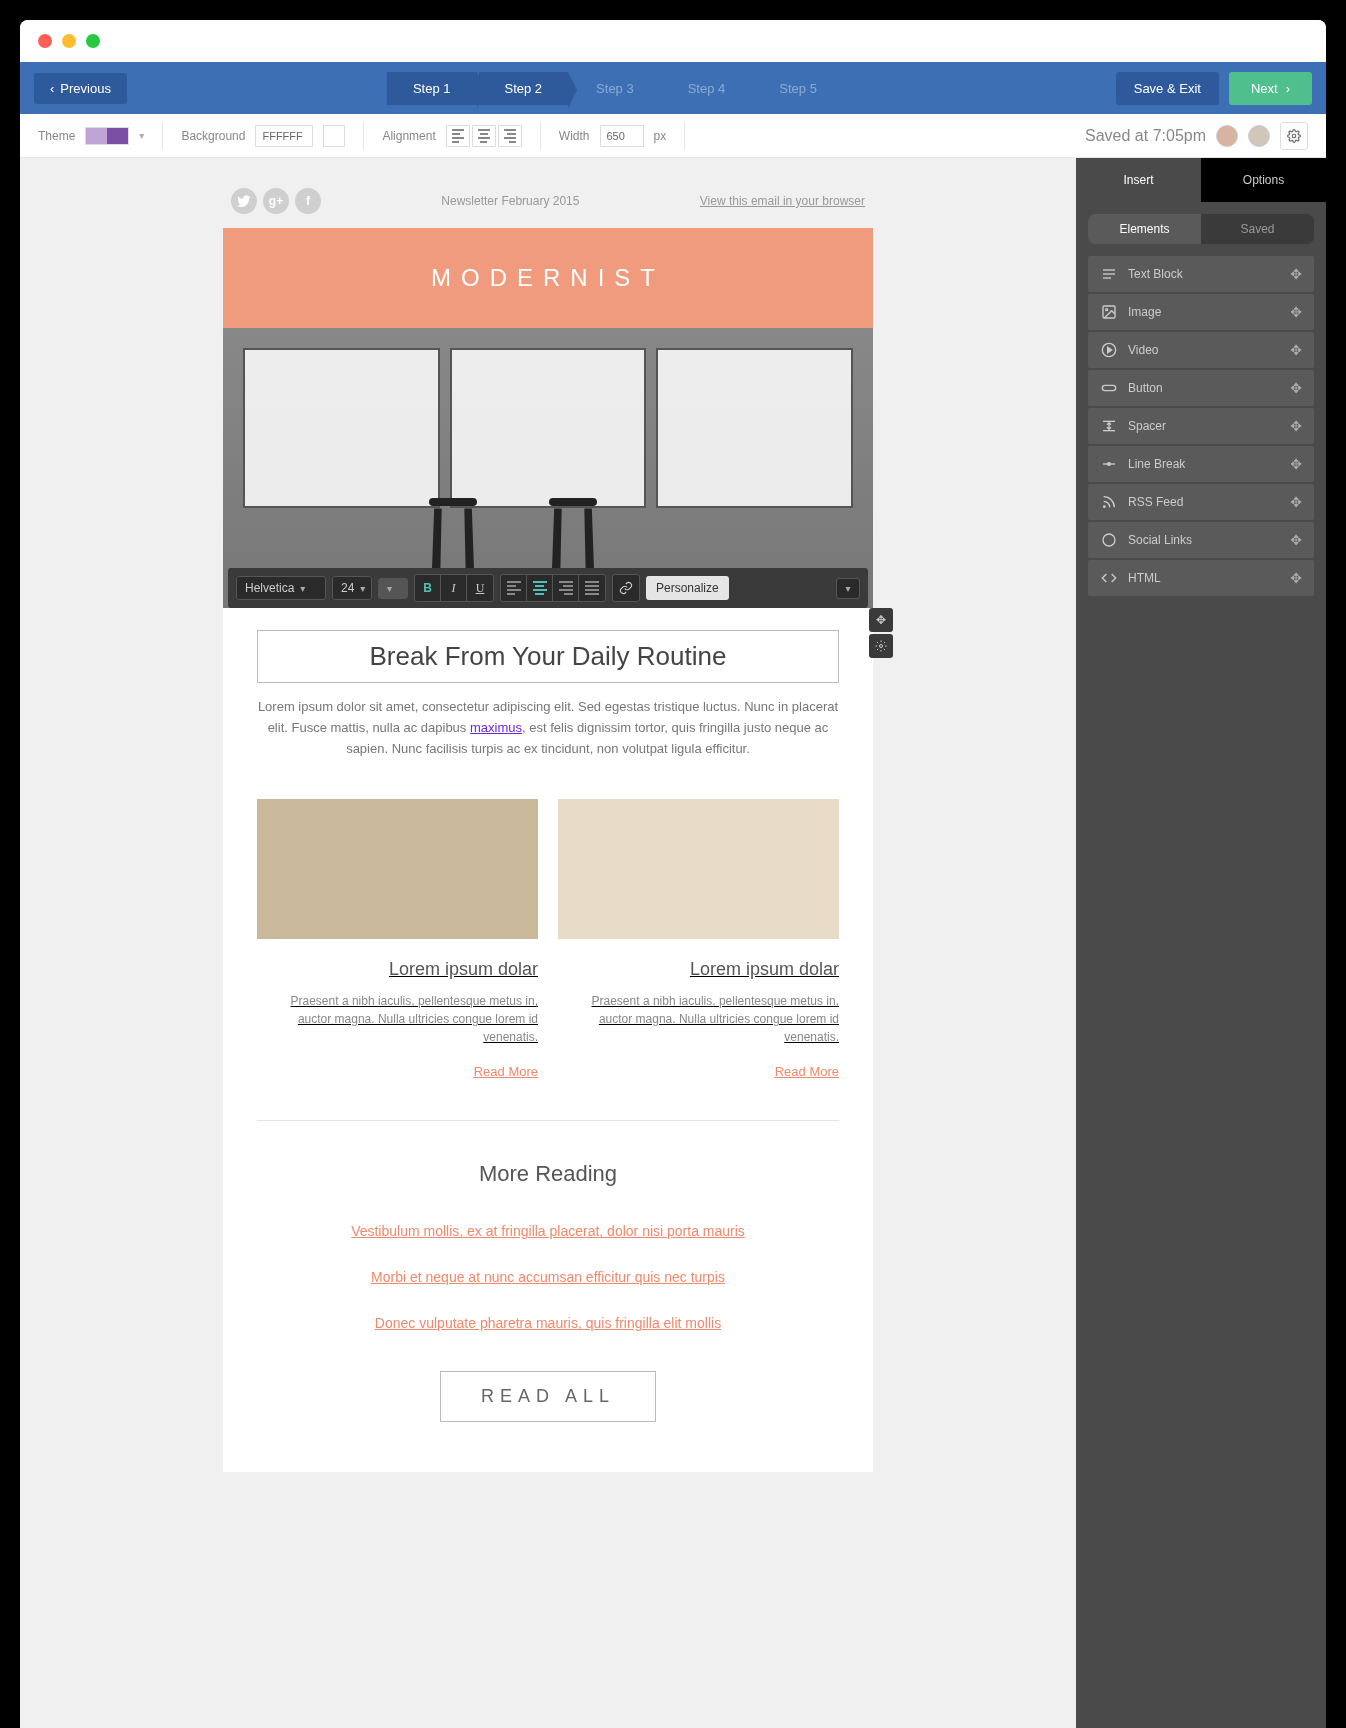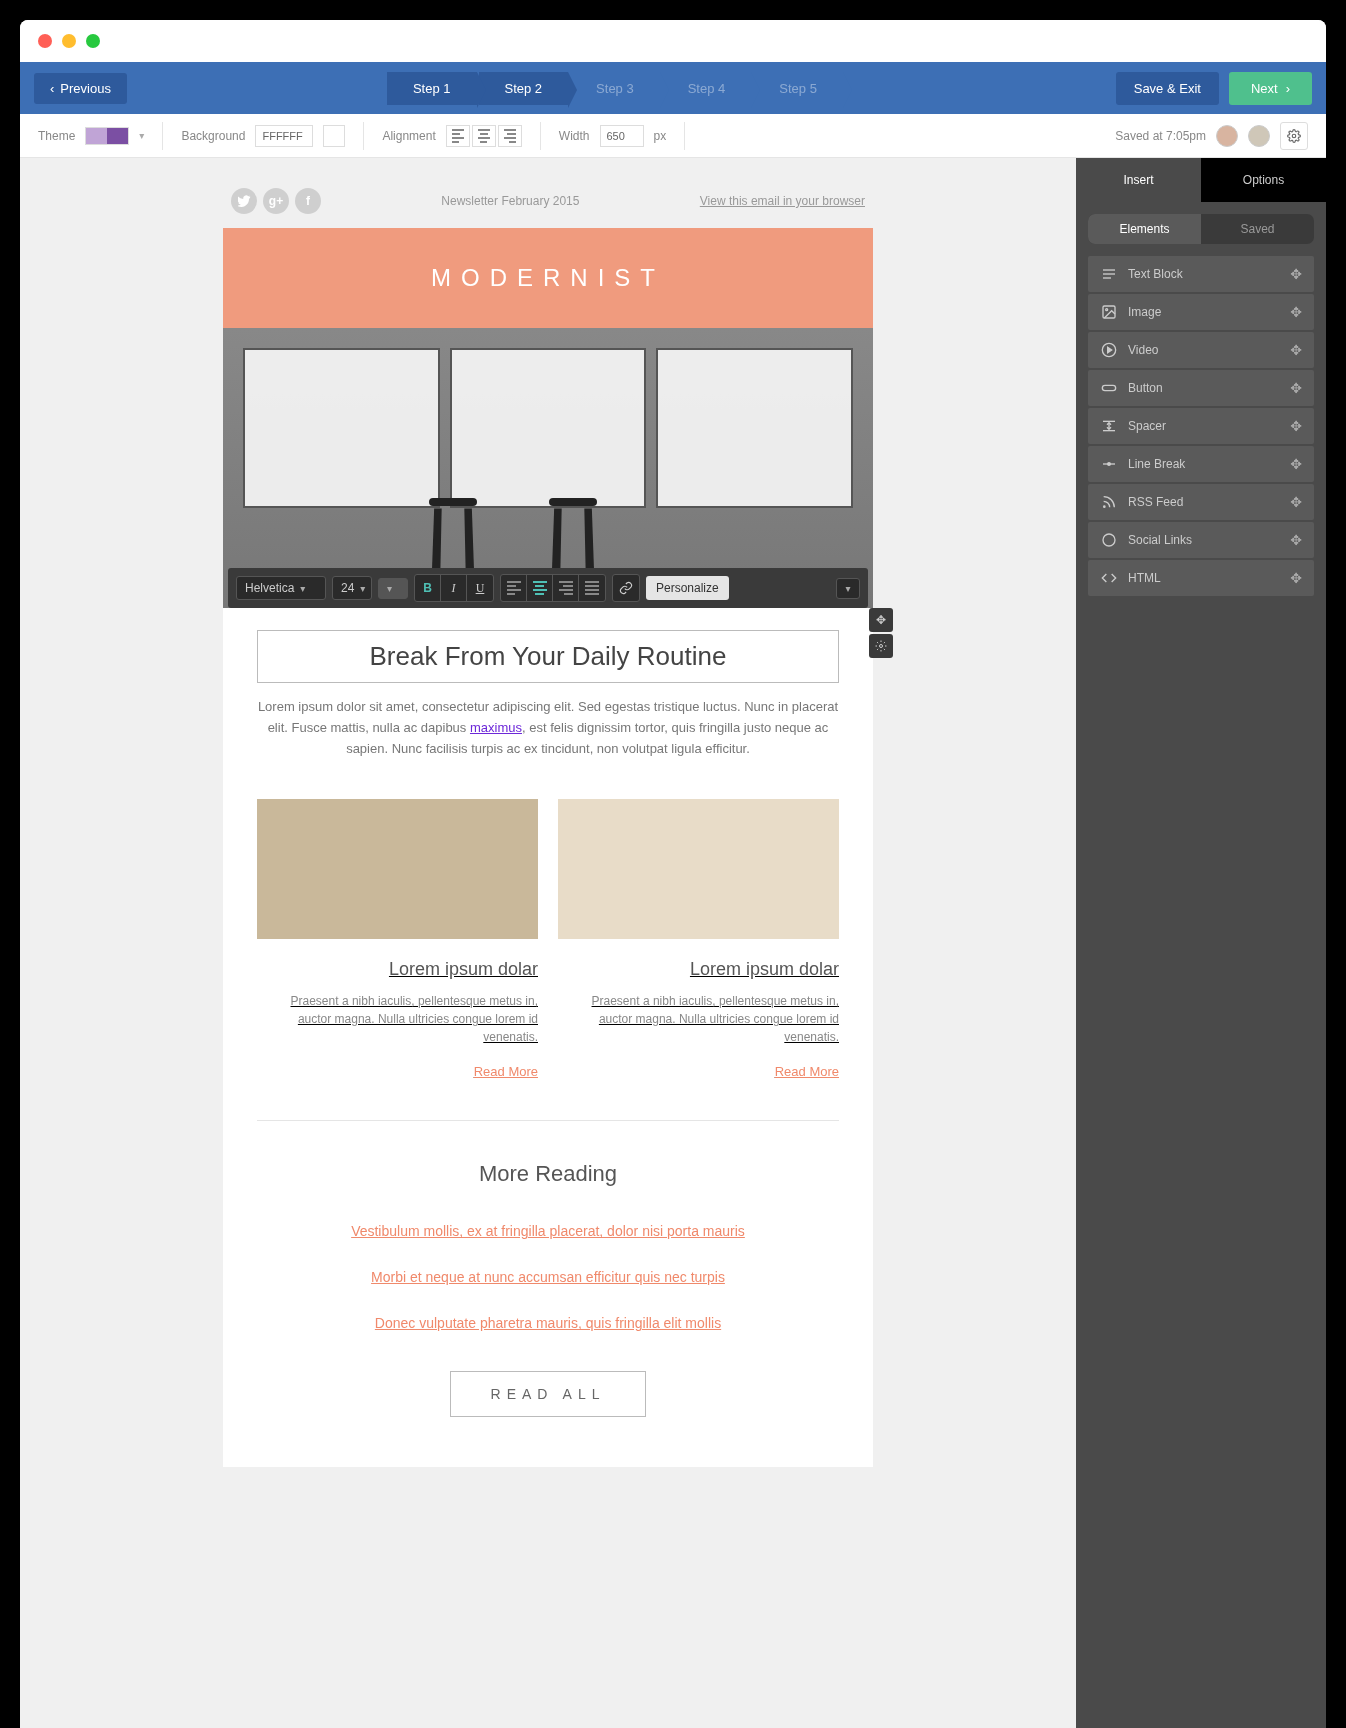--- a/index.html
+++ b/index.html
@@ -23,21 +23,21 @@
 .btn-next { background: #4fc08d; padding: 9px 22px; border-radius: 3px; cursor: pointer; margin-left: 10px; display: flex; align-items: center; gap: 8px; }
 
 .toolbar { height: 44px; background: #fff; border-bottom: 1px solid #e5e5e5; display: flex; align-items: center; padding: 12px 18px; font-size: 12px; color: #666; gap: 10px; }
 .tb-label { color: #888; }
 .swatch { width: 44px; height: 18px; background: linear-gradient(90deg, #c0a4d6 50%, #7b4fa3 50%); border: 1px solid #ddd; }
 .chev { font-size: 10px; color: #aaa; }
 .tb-sep { width: 1px; height: 28px; background: #e5e5e5; margin: 0 8px; }
 .tb-input { width: 60px; height: 22px; border: 1px solid #ddd; padding: 0 6px; font-size: 11px; color: #666; }
 .tb-align { display: flex; gap: 2px; }
 .tb-align .ab { width: 24px; height: 22px; border: 1px solid #ddd; display: flex; align-items: center; justify-content: center; cursor: pointer; }
-.tb-right { margin-left: auto; display: flex; align-items: center; gap: 10px; font-size: 12px; color: #888; }
+.tb-right { margin-left: auto; display: flex; align-items: center; gap: 10px; font-size: 16px; color: #888; }
 .avatar { width: 22px; height: 22px; border-radius: 50%; background: #d8b4a0; border: 1px solid #ccc; }
 .gear-btn { width: 28px; height: 28px; border: 1px solid #ddd; border-radius: 3px; display: flex; align-items: center; justify-content: center; cursor: pointer; }
 
 .workarea { display: flex; background: #f0f0f0; min-height: 1580px; position: relative; }
 .canvas { flex: 1; padding: 30px 0 0 0; display: flex; flex-direction: column; align-items: center; }
 .email-head { width: 650px; display: flex; align-items: center; justify-content: space-between; padding: 0 8px 14px; font-size: 12px; color: #999; }
 .social-row { display: flex; gap: 6px; }
 .soc { width: 26px; height: 26px; border-radius: 50%; background: #cfcfcf; display: flex; align-items: center; justify-content: center; color: #fff; font-size: 12px; font-weight: bold; }
 .view-link { text-decoration: underline; cursor: pointer; }
 
@@ -75,21 +75,21 @@
 .col-img.b { background: #e8dcc8; }
 .col h3 { font-size: 18px; color: #555; font-weight: 500; margin-bottom: 12px; }
 .col p { font-size: 12px; color: #888; line-height: 1.5; margin-bottom: 16px; }
 .col a { color: #f0896b; font-size: 13px; text-decoration: underline; }
 
 .divider { height: 1px; background: #e5e5e5; margin: 10px 34px 40px; }
 .more { text-align: center; padding: 0 34px 40px; }
 .more h2 { font-size: 22px; color: #555; font-weight: 500; margin-bottom: 36px; }
 .more-links { display: flex; flex-direction: column; gap: 30px; }
 .more-links a { color: #f0896b; font-size: 14px; text-decoration: underline; }
-.readall { border: 1px solid #bbb; padding: 14px 40px; letter-spacing: 6px; font-size: 14px; color: #666; display: inline-block; cursor: pointer; }
+.readall { border: 1px solid #bbb; padding: 14px 40px; letter-spacing: 6px; font-size: 18px; color: #666; display: inline-block; cursor: pointer; }
 
 .sidebar { width: 250px; background: #4a4a4a; color: #ccc; font-size: 12px; }
 .sb-tabs { display: flex; height: 44px; }
 .sb-tab { flex: 1; display: flex; align-items: center; justify-content: center; cursor: pointer; background: #000000; }
 .sb-tab.active { background: #4a4a4a; color: #fff; }
 .sb-sub { display: flex; background: #3a3a3a; margin: 12px; border-radius: 7px; overflow: hidden; }
 .sb-sub .st { flex: 1; text-align: center; padding: 8px 0; cursor: pointer; color: #999; }
 .sb-sub .st.active { background: #5a5a5a; color: #fff; }
 .el-list { padding: 0 12px; display: flex; flex-direction: column; gap: 2px; }
 .el-item { background: #5a5a5a; padding: 10px 12px; display: flex; align-items: center; gap: 10px; cursor: grab; border-radius: 2px; }

